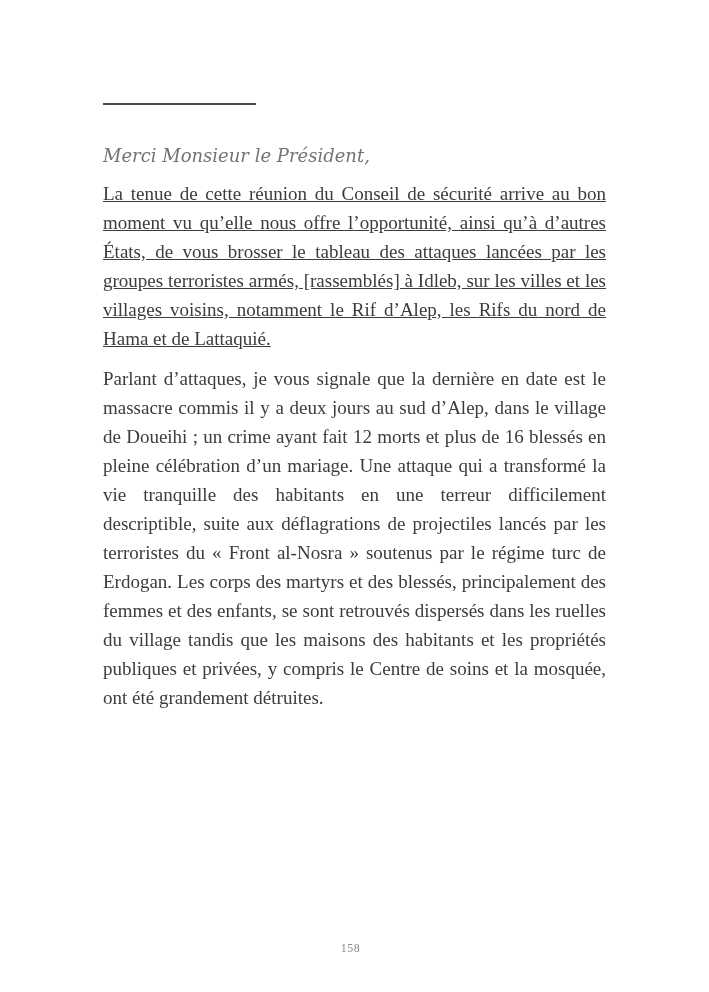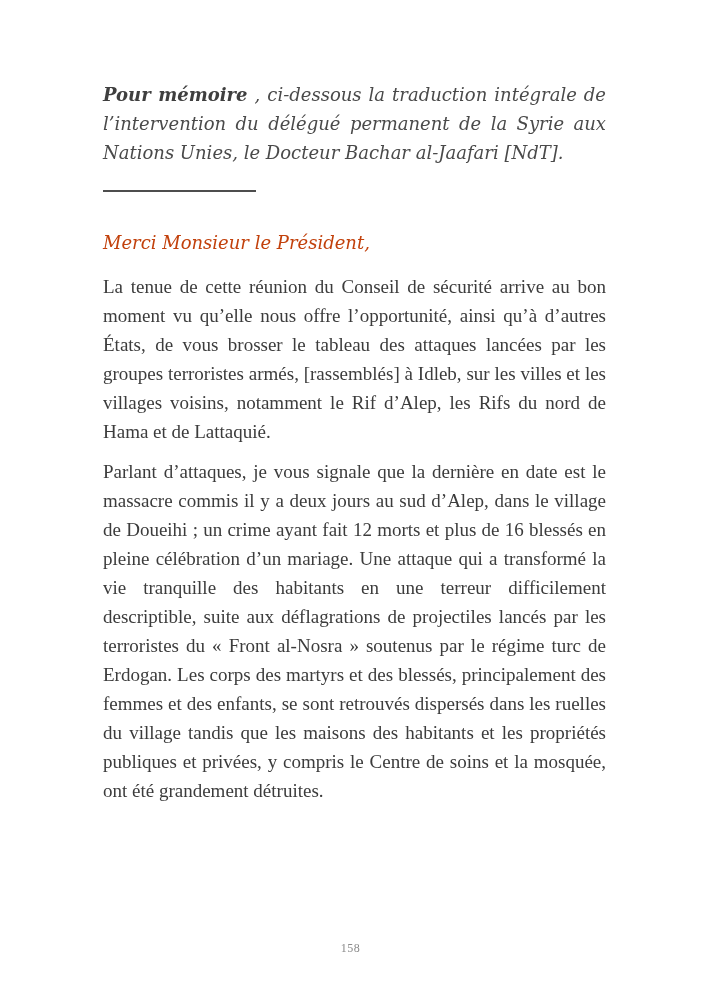--- a/index.html
+++ b/index.html
@@ -39,50 +39,50 @@
     height: 2px;
     background: #4d4d4d;
     border: none;
     margin: 23px 0 0 0;
   }
   .salutation {
     font-family: "DejaVu Serif", serif;
     font-style: italic;
     font-size: 18px;
     line-height: 29px;
-    color: #c2410c;
+    color: #737373;
     margin: 36px 0 0 0;
   }
   .body-paragraph {
     font-size: 19px;
     line-height: 29px;
     text-align: justify;
     color: #3c3c3c;
     margin: 11px 0 0 0;
   }
   .body-paragraph.first {
-    margin-top: 15px;
+    margin-top: 9px;
+    text-decoration: underline;
   }
   .page-number {
     position: absolute;
     left: 0;
     right: 8px;
     bottom: 36px;
     text-align: center;
     font-size: 12px;
     letter-spacing: 0.5px;
     color: #8a8a8a;
   }
 </style>
 </head>
 <body>
 
 <div class="page-content">
 
-  <p class="intro-note"><strong>Pour mémoire</strong><span> , ci-dessous la traduction intégrale de l’intervention du délégué permanent de la Syrie aux Nations Unies, le Docteur Bachar al-Jaafari [NdT].</span></p>
 
   <div class="section-divider"></div>
 
   <p class="salutation">Merci Monsieur le Président,</p>
 
   <p class="body-paragraph first">La tenue de cette réunion du Conseil de sécurité arrive au bon moment vu qu’elle nous offre l’opportunité, ainsi qu’à d’autres États, de vous brosser le tableau des attaques lancées par les groupes terroristes armés, [rassemblés] à Idleb, sur les villes et les villages voisins, notamment le Rif d’Alep, les Rifs du nord de Hama et de Lattaquié.</p>
 
   <p class="body-paragraph">Parlant d’attaques, je vous signale que la dernière en date est le massacre commis il y a deux jours au sud d’Alep, dans le village de Doueihi ; un crime ayant fait 12 morts et plus de 16 blessés en pleine célébration d’un mariage. Une attaque qui a transformé la vie tranquille des habitants en une terreur difficilement descriptible, suite aux déflagrations de projectiles lancés par les terroristes du « Front al-Nosra » soutenus par le régime turc de Erdogan. Les corps des martyrs et des blessés, principalement des femmes et des enfants, se sont retrouvés dispersés dans les ruelles du village tandis que les maisons des habitants et les propriétés publiques et privées, y compris le Centre de soins et la mosquée, ont été grandement détruites.</p>
 
 

